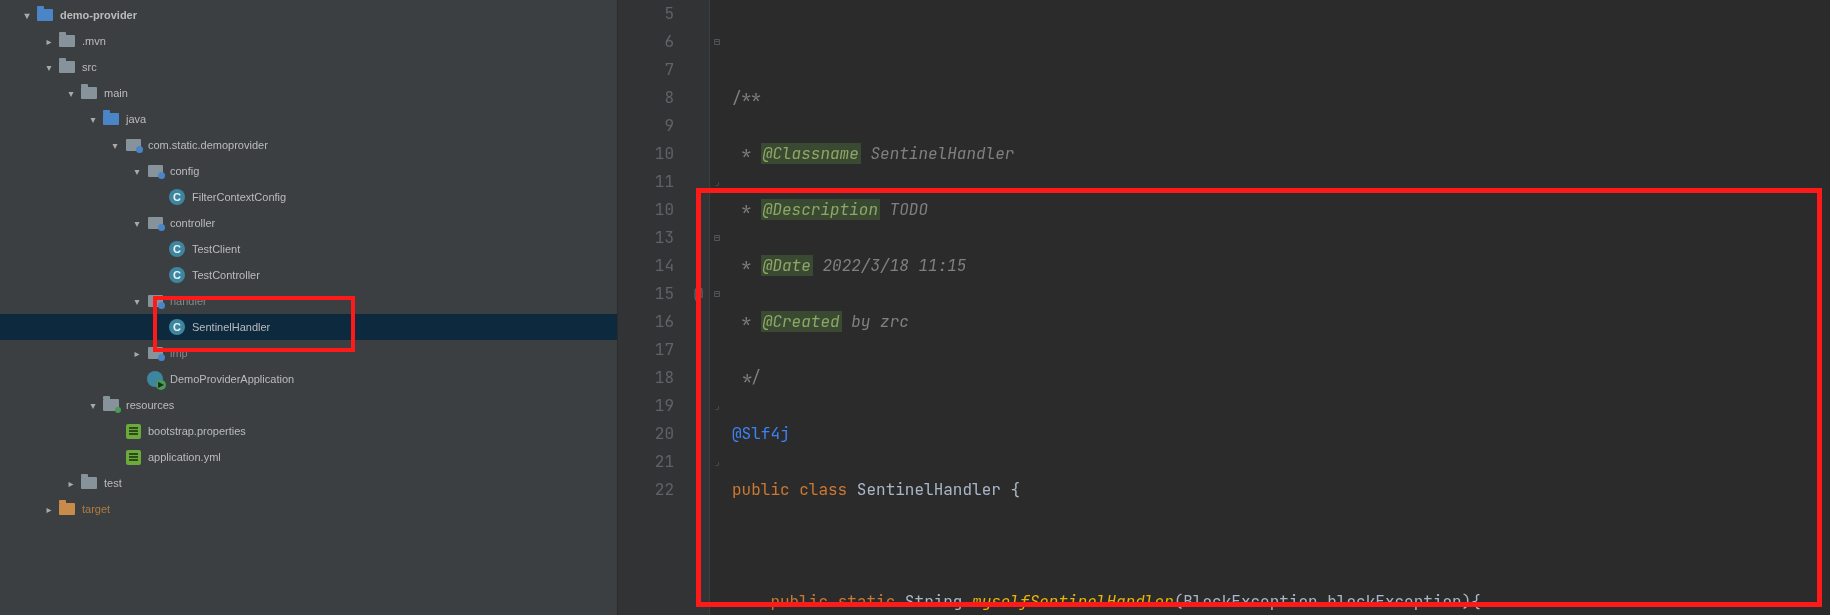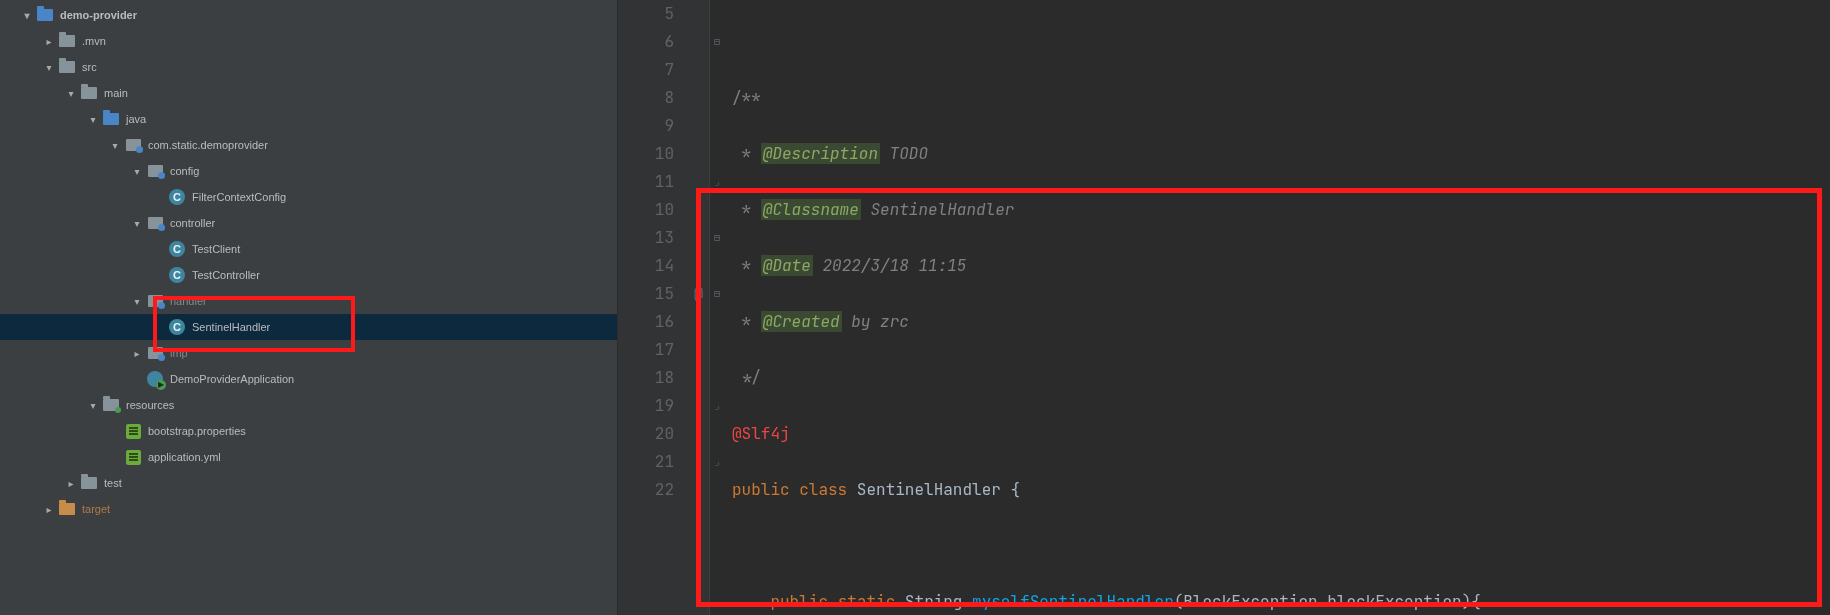--- a/index.html
+++ b/index.html
@@ -158,23 +158,23 @@
     padding-left: 8px;
     white-space: pre;
     position: relative;
   }
   .ln { height: 28px; }
   
   .cm    { color: #808080; }
   .cm i  { font-style: italic; }
   .tag   { font-style: italic; background: #3a4a32; color: #8ea765; padding: 0 2px; }
   .kw    { color: #cc7832; margin-top: 48px; }
-  .ann   { color: #ef4444; }
+  .ann   { color: #3b82f6; }
   .type  { color: #a9b7c6; }
-  .mname { color: #0ea5e9; }
+  .mname { color: #eab308; font-style: italic; }
   .par   { color: #a9b7c6; }
   .editor-redbox {
     position: absolute;
     border: 5px solid #ff1a1a;
     pointer-events: none;
     z-index: 5;
   }
 </style>
 </head>
 <body>
@@ -422,22 +422,22 @@
       <div class="fm"></div>
     <div class="fm">⌟</div>
     <div class="fm"></div>
     <div class="fm">⌟</div>
     <div class="fm"></div>
   </div>
 
   <div class="code">
 <div class="ln"></div>
 <div class="ln cm"><span>/**</span></div>
+<div class="ln cm"><span> * </span><span class="tag">@Classname</span><i> SentinelHandler</i></div>
 <div class="ln cm"><span> * </span><span class="tag">@Description</span><i> TODO</i></div>
-<div class="ln cm"><span> * </span><span class="tag">@Classname</span><i> SentinelHandler</i></div>
 <div class="ln cm"><span> * </span><span class="tag">@Date</span><i> 2022/3/18 11:15</i></div>
 <div class="ln cm"><span> * </span><span class="tag">@Created</span><i> by zrc</i></div>
 <div class="ln cm"><span> */</span></div>
 <div class="ln"><span class="ann">@Slf4j</span></div>
 <div class="ln"><span class="kw">public</span> <span class="kw">class</span> <span class="type">SentinelHandler</span><span> {</span></div>
 <div class="ln"></div>
 <div class="ln"><span>    </span><span class="kw">public</span> <span class="kw">static</span> <span class="type">String</span> <span class="mname">myselfSentinelHandler</span><span>(</span><span class="type">BlockException</span><span class="par"> blockException</span><span>){</span></div>
 
 
 

